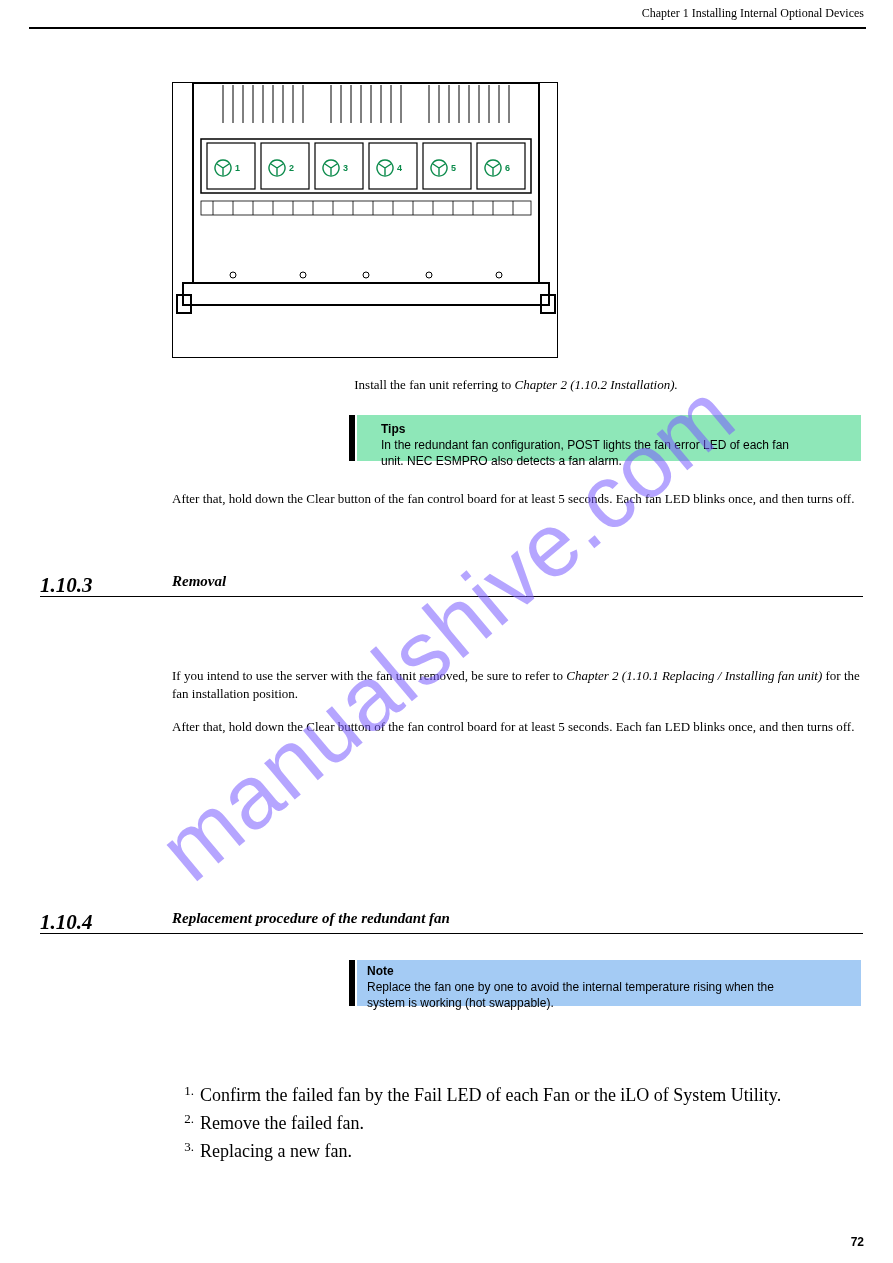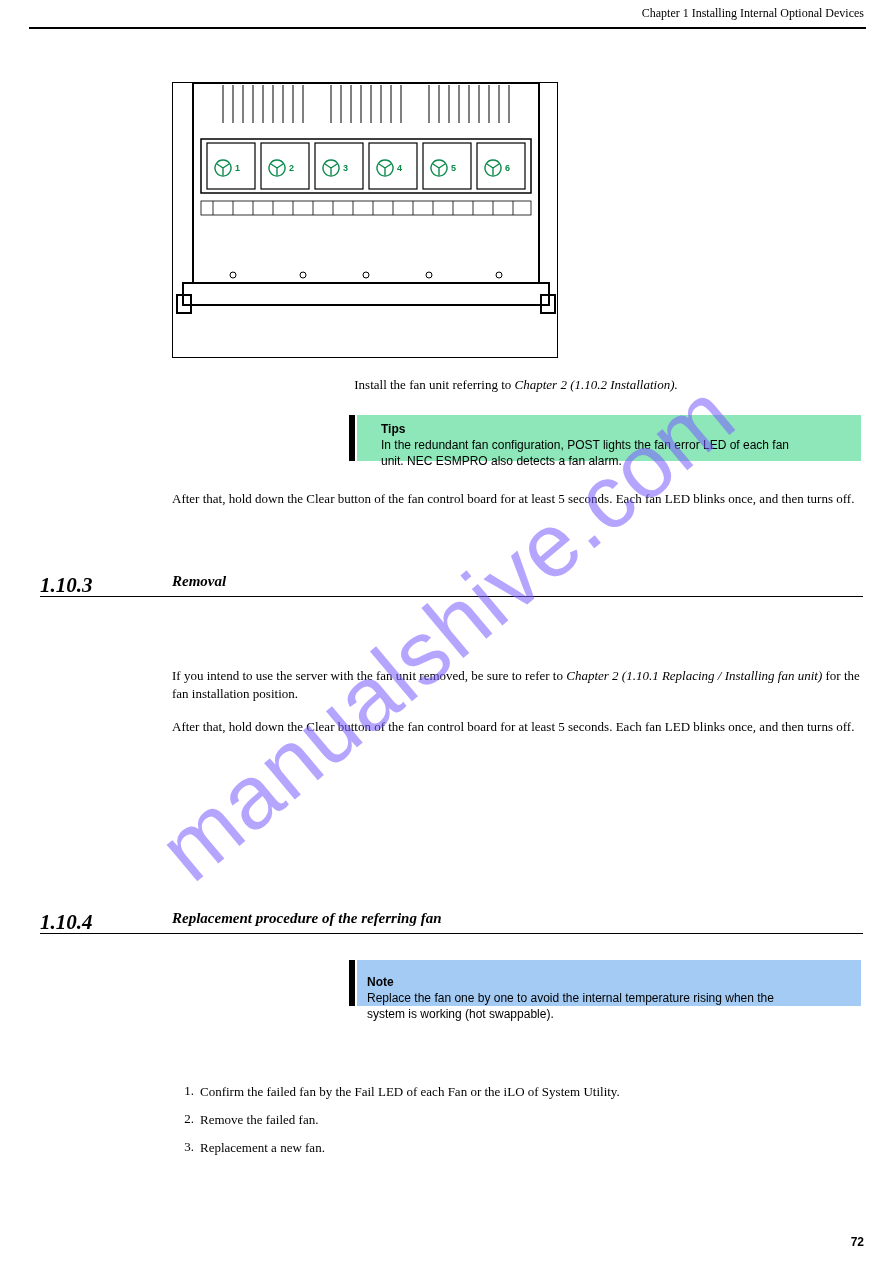--- a/index.html
+++ b/index.html
@@ -63,21 +63,21 @@
   }
   .tip-bg {
     background: #8ee7b8;
     padding: 6px 10px 6px 24px;
     font-family: Arial, Helvetica, sans-serif;
     font-size: 12px;
     line-height: 1.35;
   }
   .note-bg {
     background: #a4cbf4;
-    padding: 14px 10px 6px 10px;
+    padding: 3px 10px 6px 10px;
     font-family: Arial, Helvetica, sans-serif;
     font-size: 12px;
     line-height: 1.35;
   }
   .tip-label, .note-label {
     font-weight: bold;
   }
   .sec-num {
     position: absolute;
     left: 40px;
@@ -96,21 +96,21 @@
   }
   .sec-rule {
     position: absolute;
     left: 40px;
     width: 823px;
     height: 0;
     border-top: 1px solid #000;
   }
   .list-item {
     position: absolute;
-    font-size: 13px;
+    font-size: 18px;
     line-height: 1.4;
   }
   .list-num {
     position: absolute;
     font-size: 13px;
     text-align: right;
   }
   .page-num {
     position: absolute;
     bottom: 14px;
@@ -271,34 +271,34 @@
   <div class="sec-rule" style="top:596px;"></div>
 
   <div class="para" style="top:667px;">
     <span>If you intend to use the server with the fan unit removed, be sure to refer to </span><span class="xref">Chapter 2 (1.10.1 Replacing / Installing fan unit)</span><span> for the fan installation position.</span>
   </div>
   <div class="para" style="top:718px;">After that, hold down the Clear button of the fan control board for at least 5 seconds. Each fan LED blinks once, and then turns off.</div>
 
   <div class="watermark">manualshive.com</div>
 
   <div class="sec-num" style="top:910px;">1.10.4</div>
-  <div class="sec-head" style="top:910px;">Replacement procedure of the referring fan</div>
+  <div class="sec-head" style="top:910px;">Replacement procedure of the redundant fan</div>
   <div class="sec-rule" style="top:933px;"></div>
 
   <div class="tip-stripe" style="top:960px;height:46px;"></div>
   <div class="tip-block" style="top:960px;left:357px;width:504px;">
     <div class="note-bg" style="height:46px;">
       <span class="note-label" style="display:inline-block;width:72px;vertical-align:top;">Note</span>
       <span style="display:inline-block;width:410px;vertical-align:top;">Replace the fan one by one to avoid the internal temperature rising when the system is working (hot swappable).</span>
     </div>
   </div>
 
   <div class="list-num" style="top:1083px;left:180px;width:14px;">1.</div>
   <div class="list-item" style="top:1083px;left:200px;width:660px;">Confirm the failed fan by the Fail LED of each Fan or the iLO of System Utility.</div>
 
   <div class="list-num" style="top:1111px;left:180px;width:14px;">2.</div>
   <div class="list-item" style="top:1111px;left:200px;width:660px;">Remove the failed fan.</div>
 
   <div class="list-num" style="top:1139px;left:180px;width:14px;">3.</div>
-  <div class="list-item" style="top:1139px;left:200px;width:660px;">Replacement a new fan.</div>
+  <div class="list-item" style="top:1139px;left:200px;width:660px;">Replacing a new fan.</div>
 
   <div class="page-num">72</div>
 </div>
 
 </body></html>

